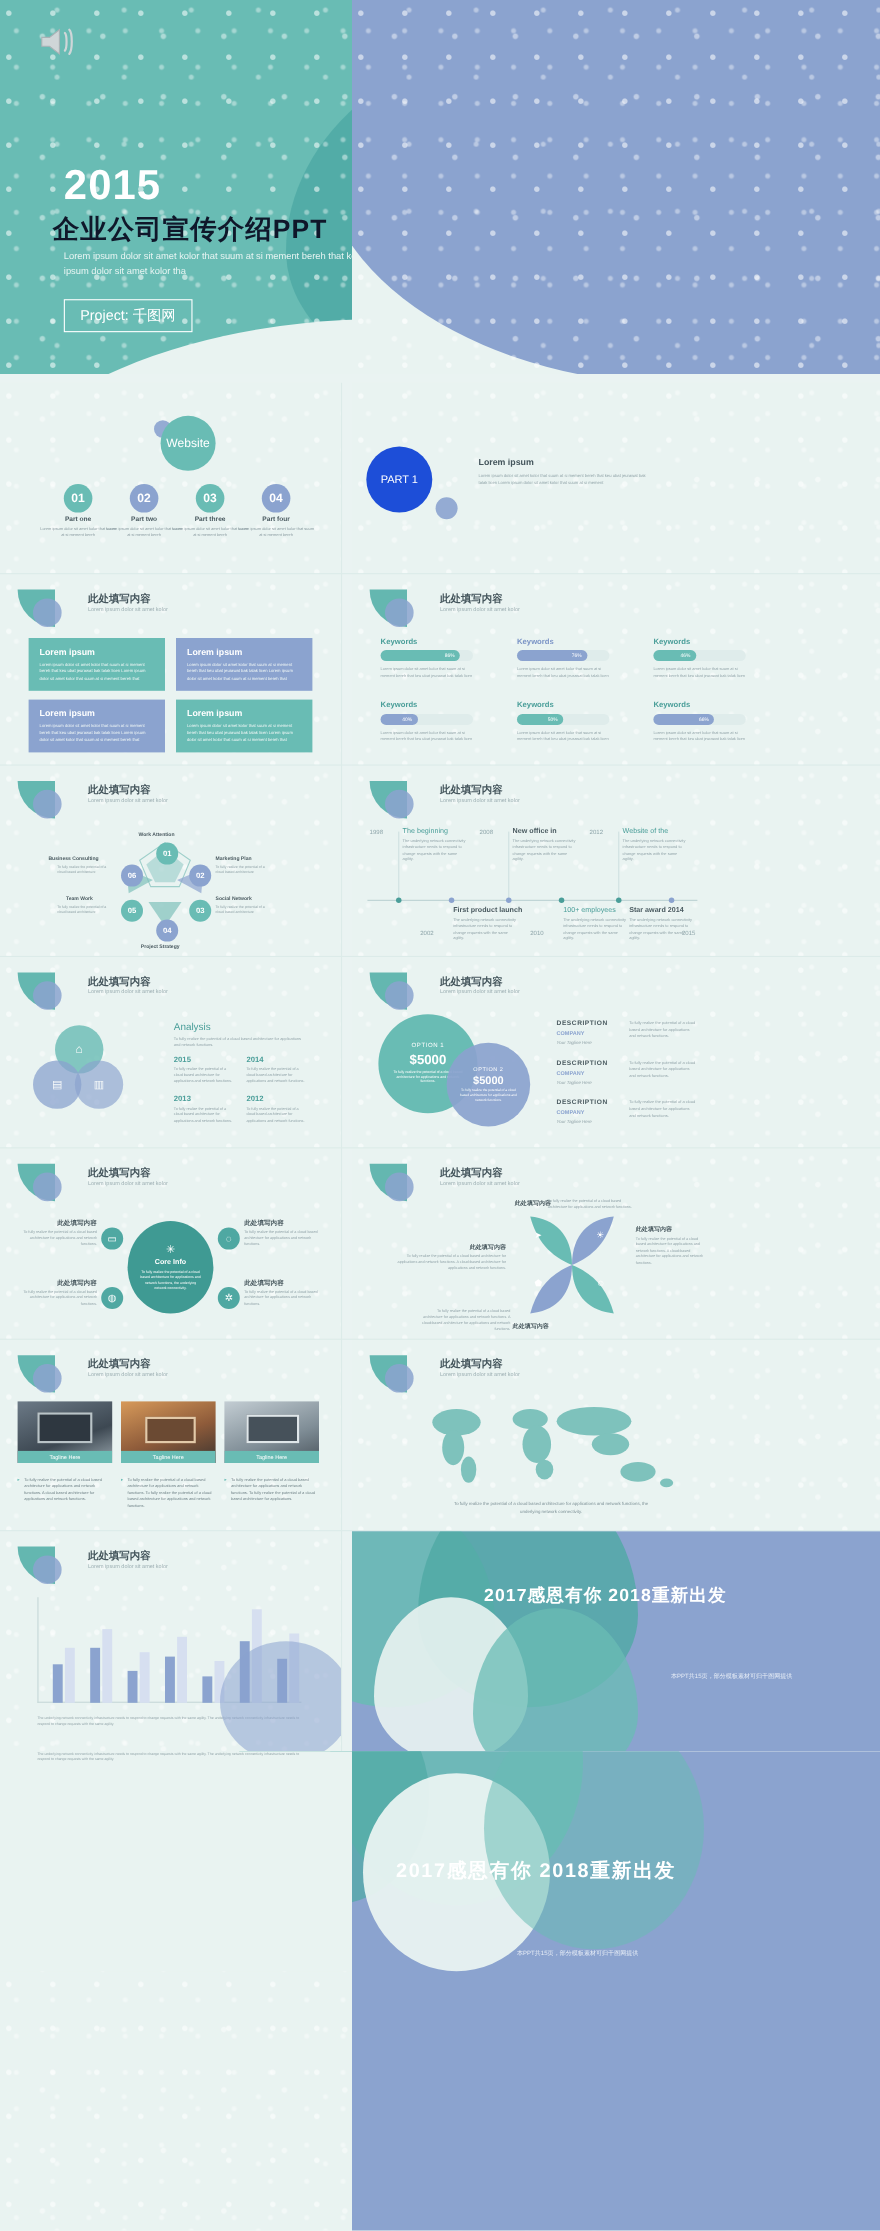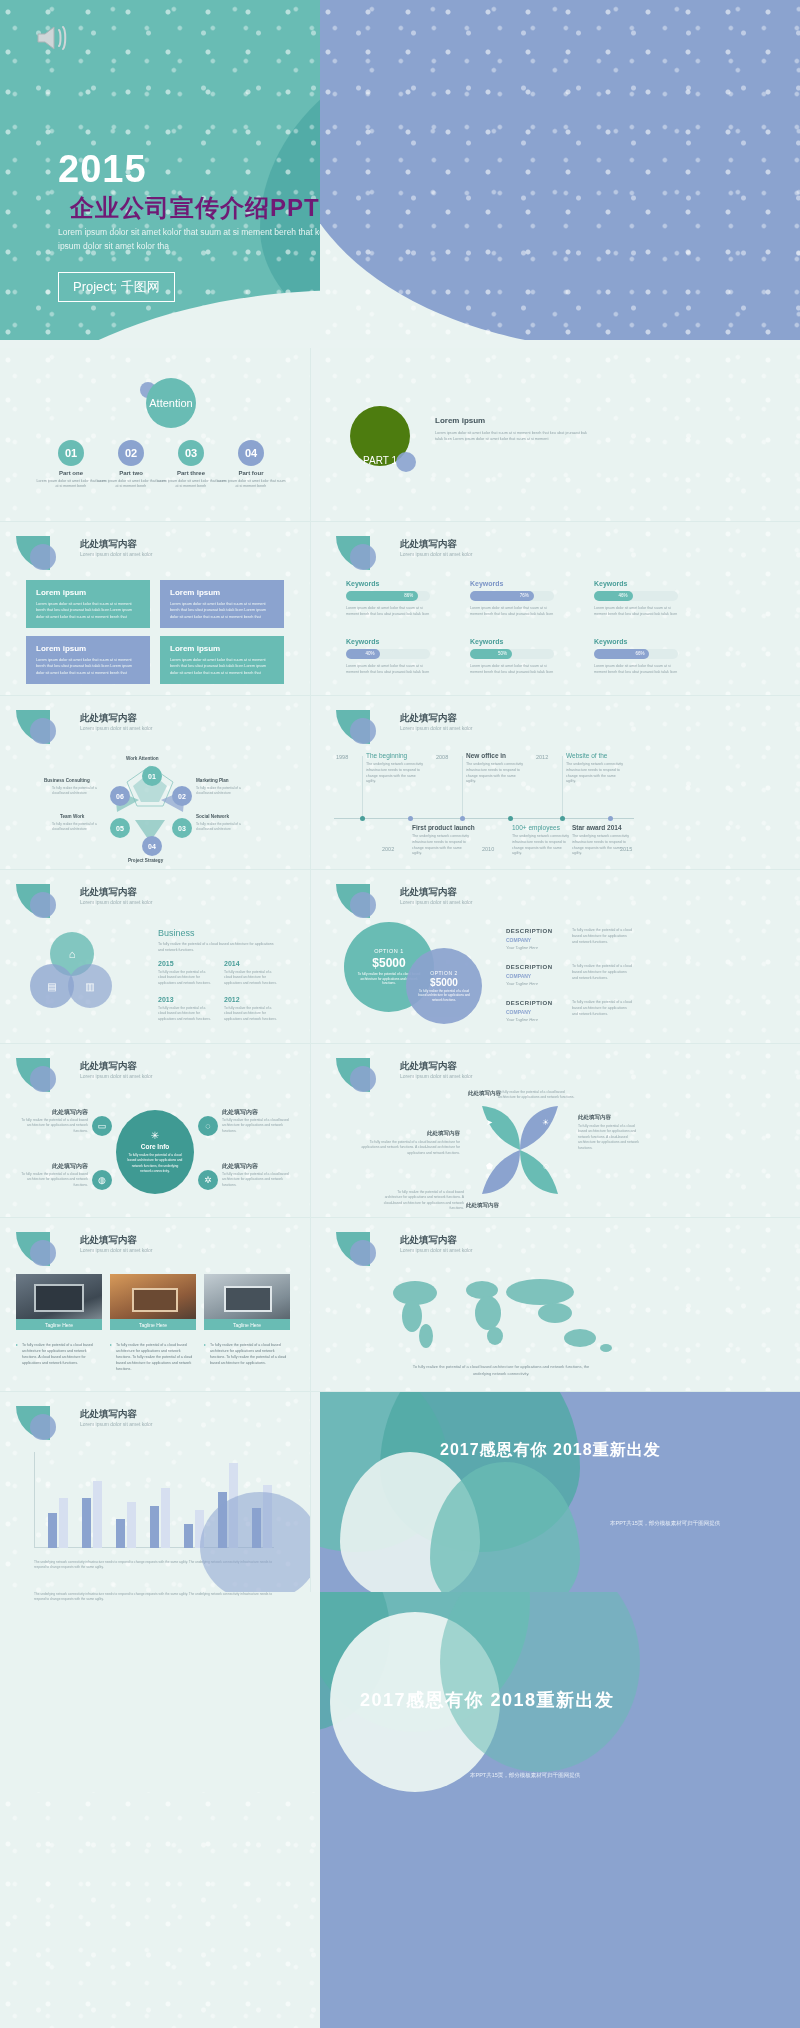--- a/index.html
+++ b/index.html
@@ -29,21 +29,21 @@
   #cover { left:0; top:0; width:640px; height:340px; background:#69bcb4; }
   #cover .blob-dark { position:absolute; right:-40px; top:30px; width:420px; height:330px;
      border-radius:60% 40% 55% 45% / 60% 55% 45% 40%; background:#4fa9a4; opacity:.85; }
   #cover .blob-blue { position:absolute; right:-70px; top:90px; width:330px; height:300px;
      border-radius:50% 50% 45% 55% / 55% 45% 55% 45%; background:#8ba3cf; opacity:.9; }
   #cover .blob-white { position:absolute; left:-30px; bottom:-150px; width:760px; height:200px;
      border-radius:50% 50% 0 0 / 100% 100% 0 0; background:#e9f3f1; }
   #cover .spk { position:absolute; left:34px; top:22px; width:40px; height:32px; }
   #cover .ctitle { position:absolute; left:58px; top:150px; color:#fff;
      font-size:38px; font-weight:bold; letter-spacing:1px; line-height:1; }
-  #cover .csub { position:absolute; left:70px; top:192px; color:#701a75;
+  #cover .csub { position:absolute; left:48px; top:192px; color:#0f172a;
      font-size:24px; font-weight:bold; letter-spacing:1px; }
   #cover .cdesc { position:absolute; left:58px; top:226px; width:420px; color:#e8f5f3;
      font-size:8.5px; line-height:1.6; }
   #cover .cbadge { position:absolute; left:58px; top:272px; border:1.5px solid #fff;
      color:#fff; font-size:13px; padding:5px 14px; }
 
   
   .shead { position:absolute; left:16px; top:14px; width:60px; height:34px; }
   .shead .leaf { position:absolute; left:0; top:0; width:34px; height:34px;
      background:#64b7b0; border-radius:0 0 0 100%; }
@@ -139,21 +139,21 @@
 
   <div class="slide" style="left:320px;top:0;width:480px;height:340px;background:#e9f3f1;overflow:hidden;">
     <div style="position:absolute;left:-30px;top:-10px;width:560px;height:360px;background:#8ba3cf;border-radius:0 0 0 60% ;"></div>
     <div class="grain"></div>
   </div>
 
   <div class="slide half" style="left:0;top:348px;">
     <div class="grain"></div>
     <div class="mini-dot" style="left:140px;top:34px;width:16px;height:16px;"></div>
     <div class="circle-big" style="left:146px;top:30px;width:50px;height:50px;background:#69bcb4;font-size:11px;">
-      <span>Attention</span>
+      <span>Website</span>
     </div>
 
     <div class="numcirc" style="left:58px;top:92px;background:#69bcb4;">
       <span>01</span>
       </div>
     <div class="numlbl" style="left:36px;top:122px;">Part one</div>
     <div class="numdesc" style="left:36px;top:131px;">Lorem ipsum dolor sit amet kolor that suum at si mement bereh</div>
 
     <div class="numcirc" style="left:118px;top:92px;background:#8ba3cf;">
       <span>02</span>
@@ -169,21 +169,21 @@
 
     <div class="numcirc" style="left:238px;top:92px;background:#8ba3cf;">
       <span>04</span>
       </div>
     <div class="numlbl" style="left:216px;top:122px;">Part four</div>
     <div class="numdesc" style="left:216px;top:131px;">Lorem ipsum dolor sit amet kolor that suum at si mement bereh</div>
   </div>
 
   <div class="slide half" style="left:320px;top:348px;width:480px;">
     <div class="grain"></div>
-    <div class="circle-big" style="left:30px;top:58px;width:60px;height:60px;background:#4d7c0f;font-size:10px;align-items:flex-end;">
+    <div class="circle-big" style="left:13px;top:58px;width:60px;height:60px;background:#1d4ed8;font-size:10px;">
       <span>PART 1</span>
     </div>
     <div class="mini-dot" style="left:76px;top:104px;width:20px;height:20px;"></div>
     <div style="position:absolute;left:115px;top:68px;font-size:8px;font-weight:bold;color:#44555c;">Lorem ipsum</div>
     <div style="position:absolute;left:115px;top:82px;width:160px;font-size:3.8px;color:#93a5aa;line-height:1.7;">Lorem ipsum dolor sit amet kolor that suum at si mement bereh that keu ubat jeurawat bak talak licen Lorem ipsum dolor sit amet kolor that suum at si mement</div>
   </div>
 
   <div class="slide half" style="left:0;top:522px;">
     <div class="grain"></div>
     <div class="shead">
@@ -374,21 +374,21 @@
     <div class="venn" style="left:50px;top:62px;width:44px;height:44px;background:#69bcb4;opacity:.8;">
       <span style="color:#fff;font-size:11px;">⌂</span>
     </div>
     <div class="venn" style="left:30px;top:94px;width:44px;height:44px;background:#8ba3cf;opacity:.75;">
       <span style="color:#fff;font-size:10px;">▤</span>
     </div>
     <div class="venn" style="left:68px;top:94px;width:44px;height:44px;background:#8ba3cf;opacity:.65;">
       <span style="color:#fff;font-size:10px;">▥</span>
     </div>
 
-    <div style="position:absolute;left:158px;top:58px;font-size:9px;color:#4a9e99;">Business</div>
+    <div style="position:absolute;left:158px;top:58px;font-size:9px;color:#4a9e99;">Analysis</div>
     <div style="position:absolute;left:158px;top:72px;width:120px;font-size:3.6px;color:#93a5aa;line-height:1.6;">To fully realize the potential of a cloud based architecture for applications and network functions.</div>
 
     <div style="position:absolute;left:158px;top:90px;font-size:7px;color:#4a9e99;font-weight:bold;">2015</div>
     <div style="position:absolute;left:158px;top:100px;width:54px;font-size:3.4px;color:#93a5aa;line-height:1.6;">To fully realize the potential of a cloud based architecture for applications and network functions.</div>
     <div style="position:absolute;left:224px;top:90px;font-size:7px;color:#4a9e99;font-weight:bold;">2014</div>
     <div style="position:absolute;left:224px;top:100px;width:54px;font-size:3.4px;color:#93a5aa;line-height:1.6;">To fully realize the potential of a cloud based architecture for applications and network functions.</div>
     <div style="position:absolute;left:158px;top:126px;font-size:7px;color:#4a9e99;font-weight:bold;">2013</div>
     <div style="position:absolute;left:158px;top:136px;width:54px;font-size:3.4px;color:#93a5aa;line-height:1.6;">To fully realize the potential of a cloud based architecture for applications and network functions.</div>
     <div style="position:absolute;left:224px;top:126px;font-size:7px;color:#4a9e99;font-weight:bold;">2012</div>
     <div style="position:absolute;left:224px;top:136px;width:54px;font-size:3.4px;color:#93a5aa;line-height:1.6;">To fully realize the potential of a cloud based architecture for applications and network functions.</div>

